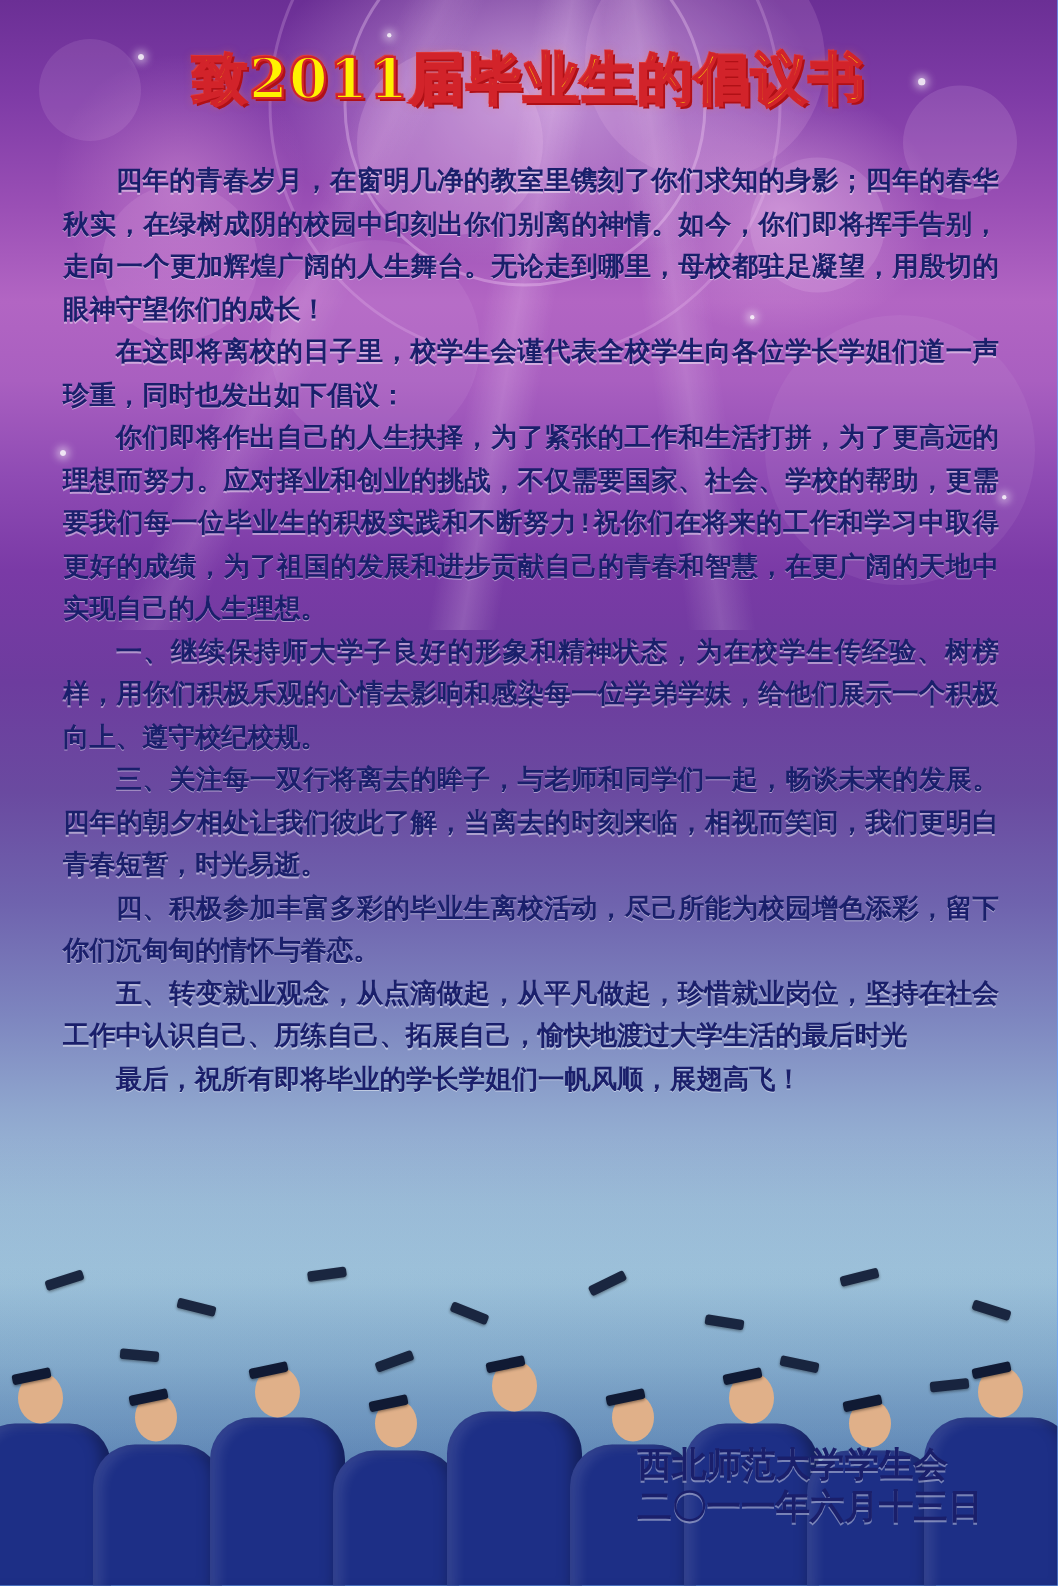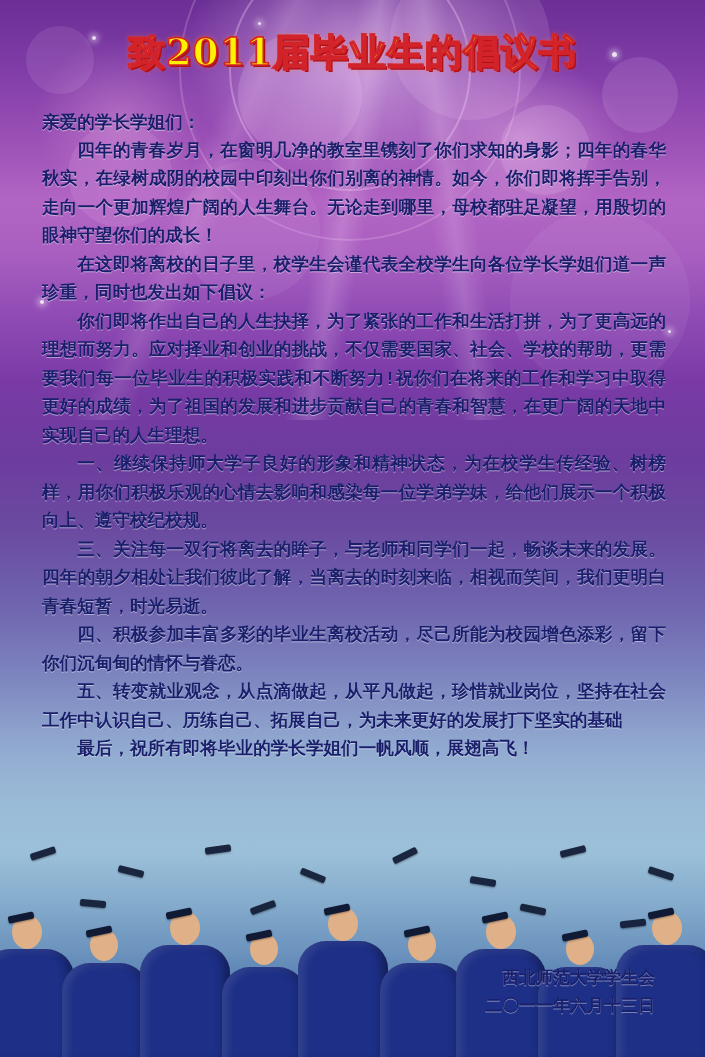--- a/index.html
+++ b/index.html
@@ -148,24 +148,24 @@
     margin: 0;
     padding: 0;
   }
   .p.indent { text-indent: 2em; font-family: Liberation Mono, monospace; }
 
   .sign {
     position: absolute;
     right: 50px;
     bottom: 38px;
     z-index: 5;
-    text-align: right;
+    text-align: left;
     font-family: "DejaVu Serif", "Liberation Serif", serif;
     font-weight: bold;
-    font-size: 17px;
+    font-size: 23px;
     line-height: 28px;
     color: #1a1f6b;
     text-shadow: 0 1px 0 rgba(255,255,255,0.4);
   }
 
   .sparkle {
     position: absolute;
     background: rgba(255,255,255,0.85);
     border-radius: 50%;
     box-shadow: 0 0 6px 2px rgba(255,255,255,0.6);
@@ -253,28 +253,27 @@
     <div class="gown" style="left:616px; width:100px; height:122px;"></div>
     <div class="head" style="left:652px; bottom:112px; width:30px; height:34px;"></div>
     <div class="cap" style="left:648px; bottom:140px;"></div>
   </div>
 
   <div class="title-wrap">
     <div class="title">致2011届毕业生的倡议书</div>
   </div>
 
   <div class="body-text">
-    <p class="p">亲爱的学长学姐们：</p>
     <p class="p indent">四年的青春岁月，在窗明几净的教室里镌刻了你们求知的身影；四年的春华秋实，在绿树成阴的校园中印刻出你们别离的神情。如今，你们即将挥手告别，走向一个更加辉煌广阔的人生舞台。无论走到哪里，母校都驻足凝望，用殷切的眼神守望你们的成长！</p>
     <p class="p indent">在这即将离校的日子里，校学生会谨代表全校学生向各位学长学姐们道一声珍重，同时也发出如下倡议：</p>
     <p class="p indent">你们即将作出自己的人生抉择，为了紧张的工作和生活打拼，为了更高远的理想而努力。应对择业和创业的挑战，不仅需要国家、社会、学校的帮助，更需要我们每一位毕业生的积极实践和不断努力!祝你们在将来的工作和学习中取得更好的成绩，为了祖国的发展和进步贡献自己的青春和智慧，在更广阔的天地中实现自己的人生理想。</p>
     <p class="p indent">一、继续保持师大学子良好的形象和精神状态，为在校学生传经验、树榜样，用你们积极乐观的心情去影响和感染每一位学弟学妹，给他们展示一个积极向上、遵守校纪校规。</p>
     <p class="p indent">三、关注每一双行将离去的眸子，与老师和同学们一起，畅谈未来的发展。四年的朝夕相处让我们彼此了解，当离去的时刻来临，相视而笑间，我们更明白青春短暂，时光易逝。</p>
     <p class="p indent">四、积极参加丰富多彩的毕业生离校活动，尽己所能为校园增色添彩，留下你们沉甸甸的情怀与眷恋。</p>
-    <p class="p indent">五、转变就业观念，从点滴做起，从平凡做起，珍惜就业岗位，坚持在社会工作中认识自己、历练自己、拓展自己，为未来更好的发展打下坚实的基础</p>
+    <p class="p indent">五、转变就业观念，从点滴做起，从平凡做起，珍惜就业岗位，坚持在社会工作中认识自己、历练自己、拓展自己，愉快地渡过大学生活的最后时光</p>
     <p class="p indent">最后，祝所有即将毕业的学长学姐们一帆风顺，展翅高飞！</p>
   </div>
 
   <div class="sign">
     <div>西北师范大学学生会</div>
     <div>二〇一一年六月十三日</div>
   </div>
 
 </div>
 

